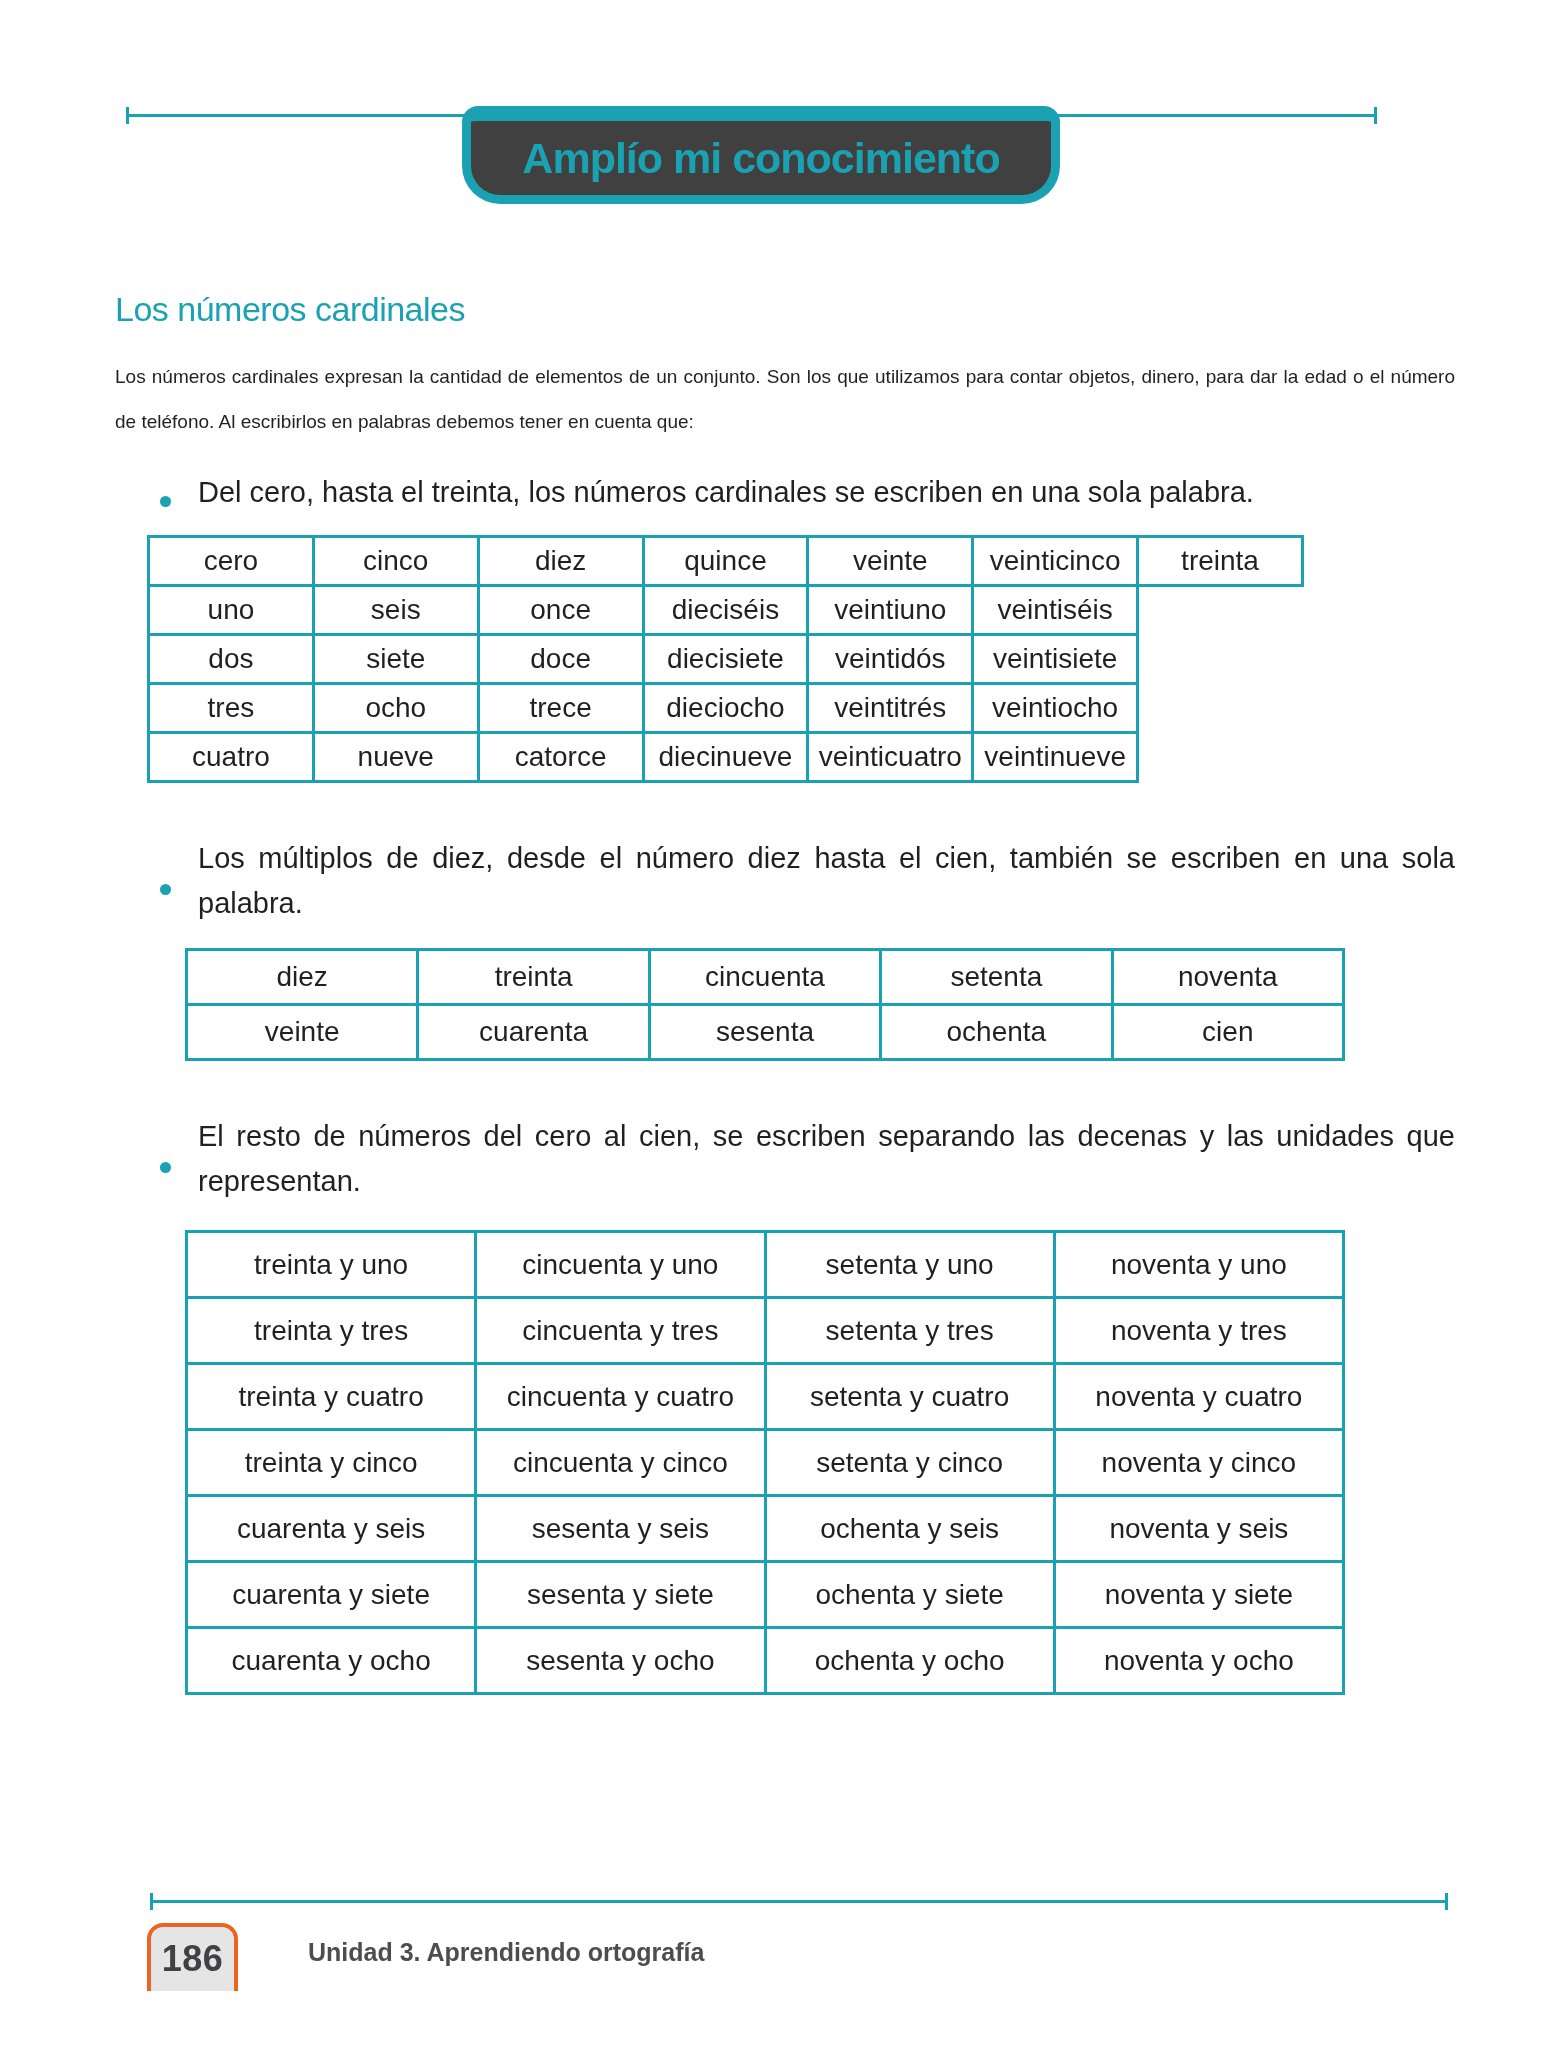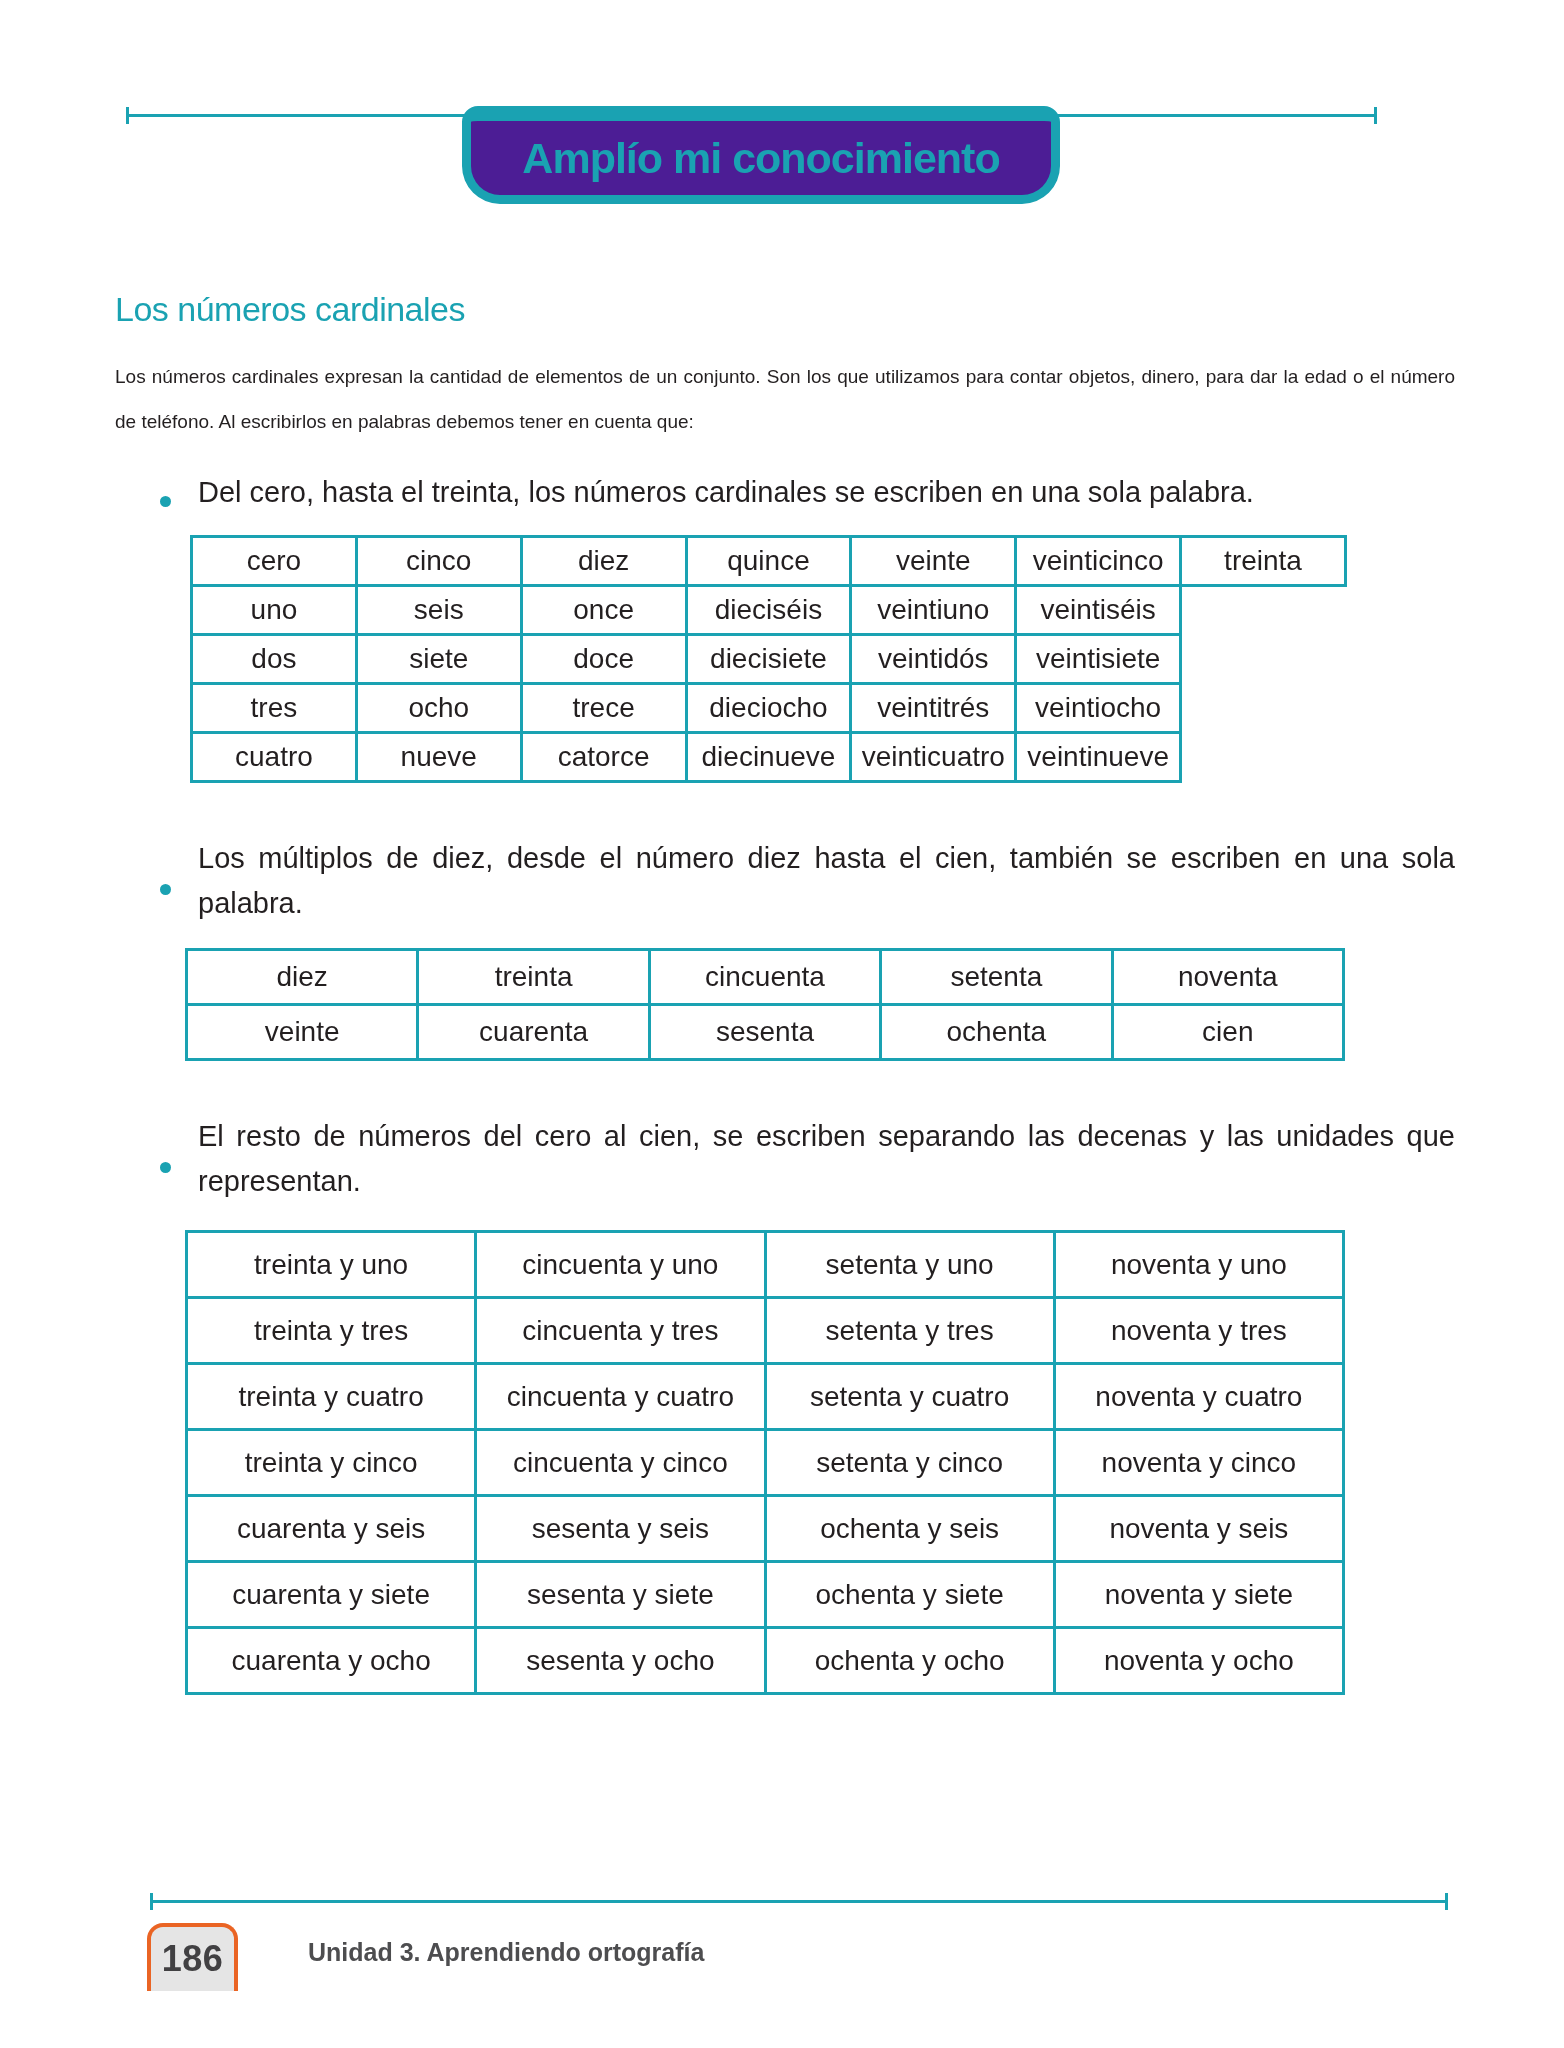--- a/index.html
+++ b/index.html
@@ -21,21 +21,21 @@
     position:absolute;left:126px;top:114px;width:1251px;height:3px;
     background:var(--teal);
   }
   .top-rule::before,.top-rule::after{
     content:"";position:absolute;top:-7px;width:3px;height:17px;background:var(--teal);
   }
   .top-rule::before{left:0;}
   .top-rule::after{right:0;}
   .badge{
     position:absolute;left:462px;top:106px;width:598px;height:98px;
-    background:#4c1d95;
+    background:#404040;
     border:9px solid var(--teal);
     border-top-width:15px;
     border-radius:16px 16px 38px 38px;
     display:flex;align-items:center;justify-content:center;
     z-index:2;
   }
   .badge-title{
     font-size:43px;font-weight:bold;color:var(--teal);letter-spacing:-1px;
     white-space:nowrap;
   }
@@ -67,21 +67,21 @@
   table.num-table{
     border-collapse:collapse;table-layout:fixed;
     background:#ffffff;
   }
   table.num-table td{
     border:3px solid var(--teal);
     text-align:center;vertical-align:middle;
     font-size:28px;color:var(--text);
     overflow:hidden;white-space:nowrap;
   }
-  table.t1{width:1157px;margin:20px 0 0 75px;}
+  table.t1{width:1157px;margin:20px 0 0 32px;}
   table.t1 td{height:49px;}
   table.t2{width:1160px;margin:22px 0 0 70px;}
   table.t2 td{height:55px;}
   table.t3{width:1160px;margin:26px 0 0 70px;}
   table.t3 td{height:66px;}
 
   
   .bottom-rule{
     position:absolute;left:150px;top:1900px;width:1298px;height:3px;
     background:var(--teal);

